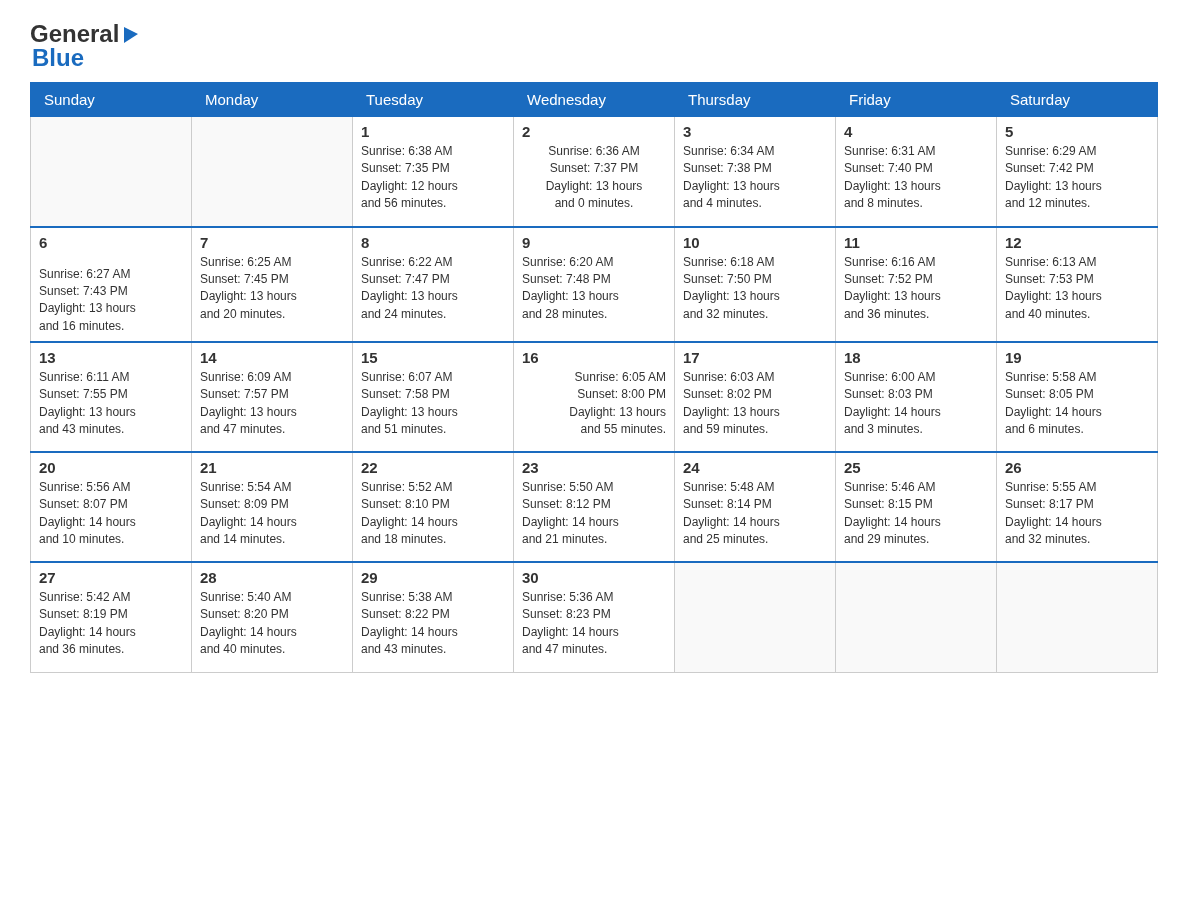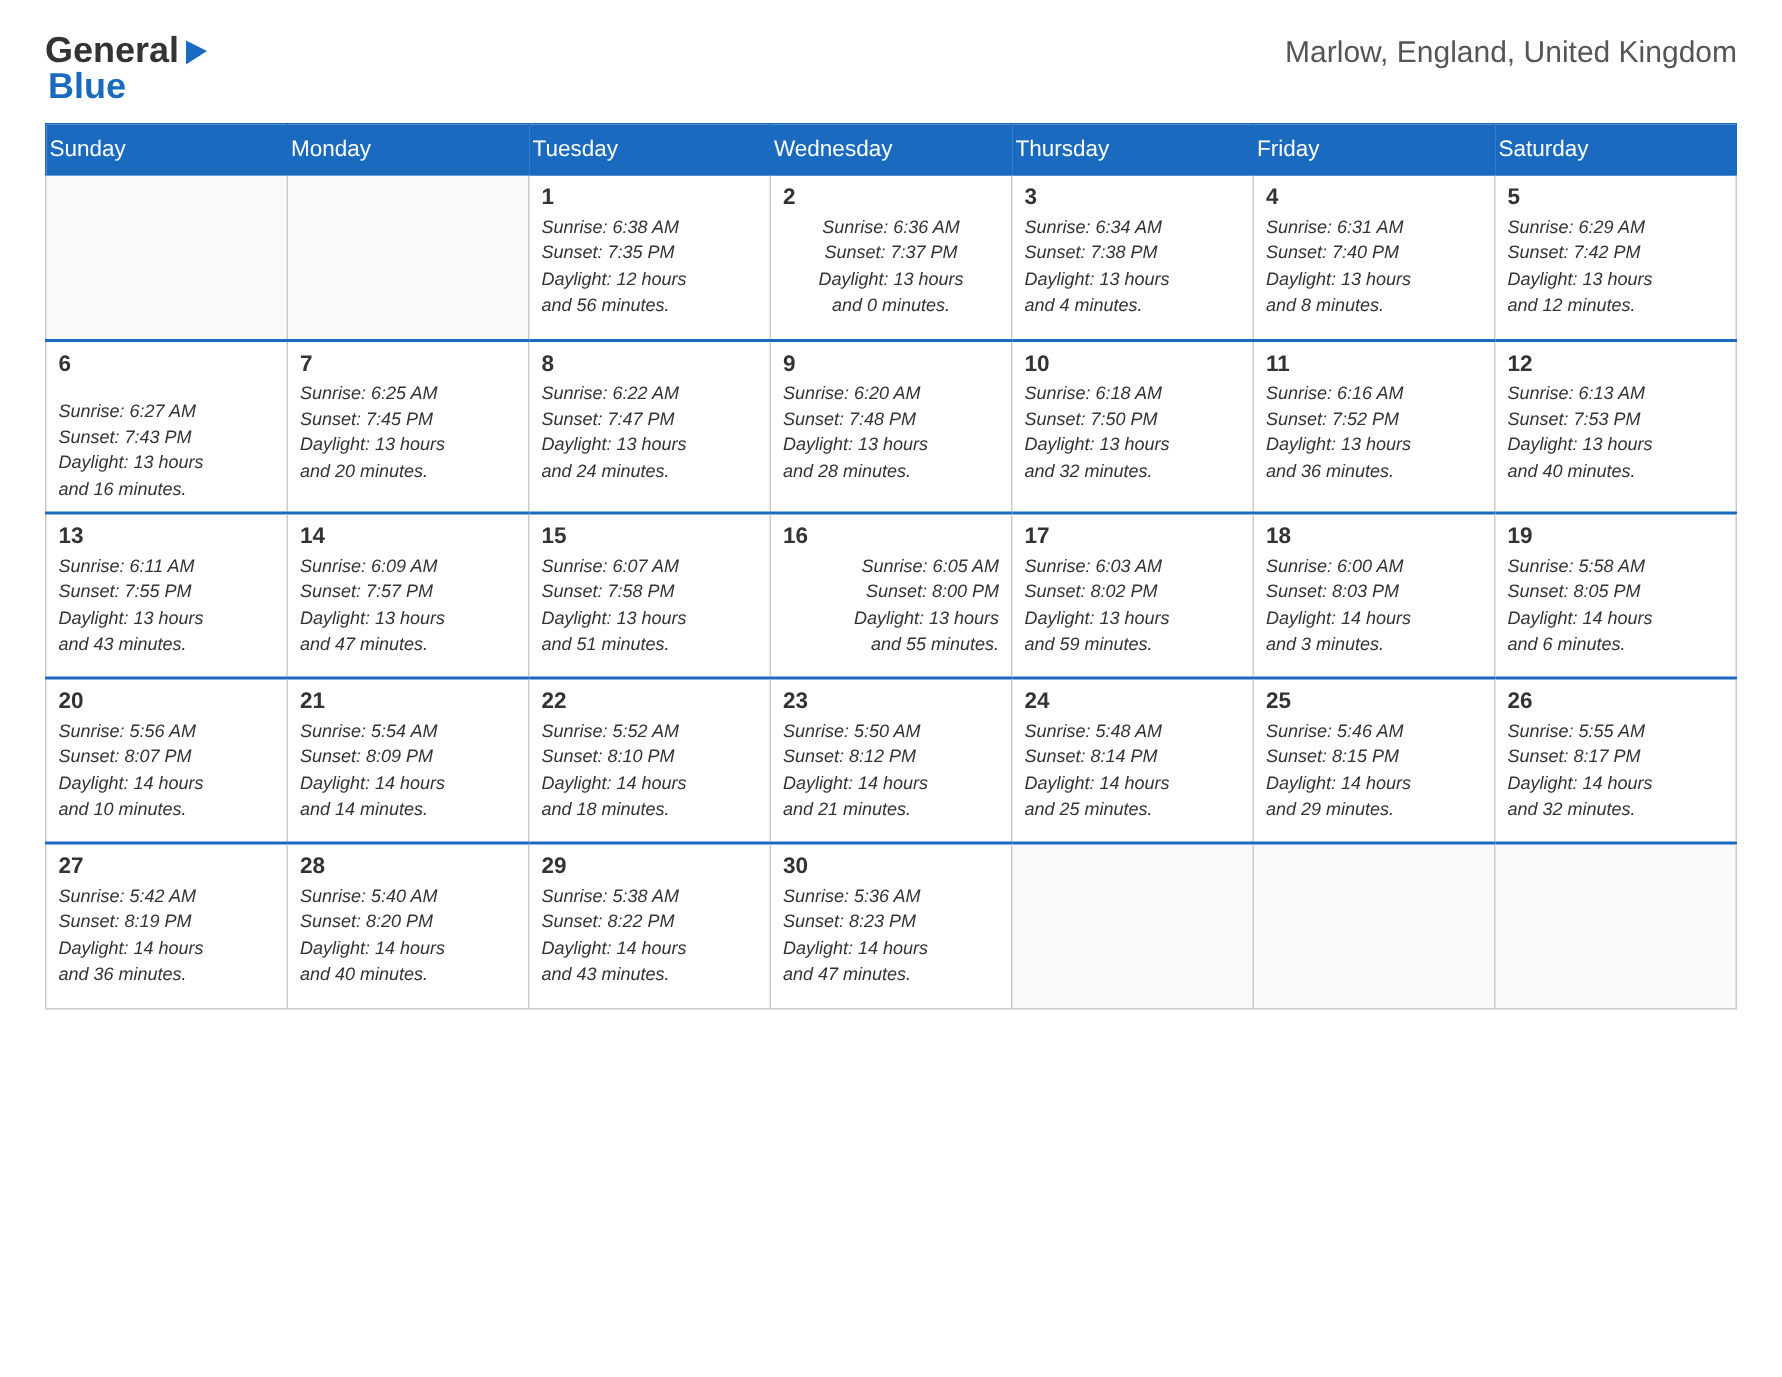--- a/index.html
+++ b/index.html
@@ -40,21 +40,21 @@
       margin-top: 4px;
     }
     .calendar {
       width: 100%;
       border-collapse: collapse;
       margin-top: 10px;
     }
     .calendar th {
       background-color: #1a6bbf;
       color: #fff;
-      padding: 8px 2px;
+      padding: 8px 13px;
       font-size: 15px;
       font-weight: normal;
       border: 1px solid #1a6bbf;
       text-align: left;
       margin-left: 48px;
     }
     .calendar td {
       border: 1px solid #ccc;
       vertical-align: top;
       padding: 6px 8px;
@@ -68,21 +68,20 @@
     .day-number {
       font-size: 15px;
       font-weight: bold;
       color: #333;
       margin-bottom: 3px;
     }
     .day-info {
       font-size: 12px;
       color: #333;
       line-height: 1.45;
-      font-style: italic;
     }
     .calendar tr td {
       border-top: 2px solid #1a6bbf;
     }
     .calendar tr:first-child td {
       border-top: 1px solid #ccc;
     }
   </style>
 </head>
 <body>
@@ -91,21 +90,20 @@
   <div class="logo-wrapper">
     <div class="logo-line1">
       <span style="font-size:24px;font-weight:bold;color:#333;">General</span>
       <svg width="22" height="22" viewBox="0 0 22 22" style="margin-left:1px;margin-top:0px;">
         <polygon points="4,4 18,11 4,20" fill="#1a6bbf"></polygon>
       </svg>
     </div>
     <div style="font-size:24px;font-weight:bold;color:#1a6bbf;margin-top:-4px;margin-left:2px;">Blue</div>
   </div>
   <div class="title-section">
-    <div class="location">Marlow, England, United Kingdom</div>
   </div>
 </div>
 
 <table class="calendar">
   <thead>
     <tr>
     <th>Sunday</th>
         <th>Monday</th>
         <th>Tuesday</th>
         <th>Wednesday</th>

